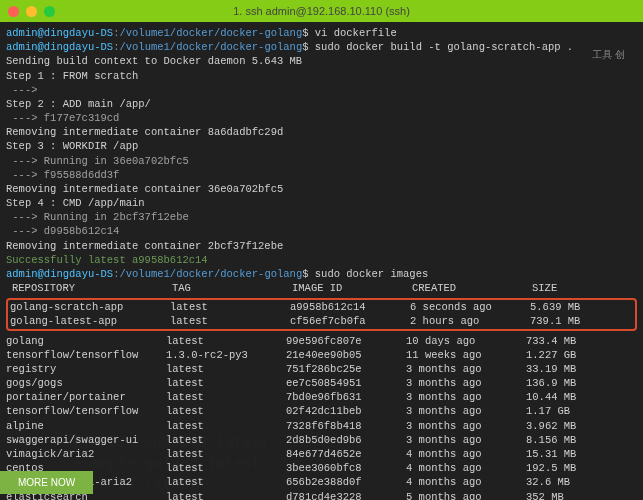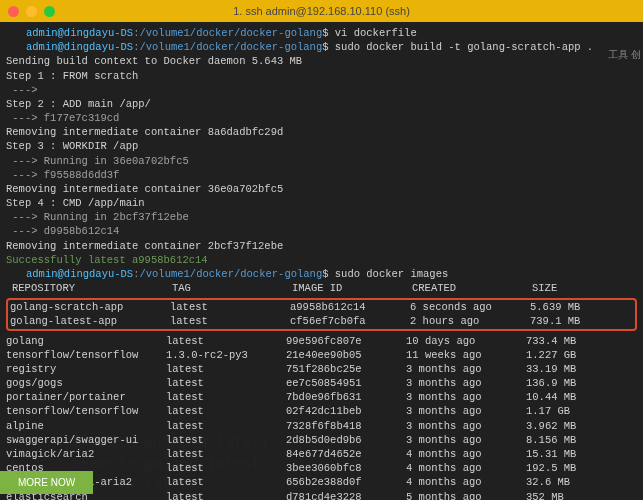--- a/index.html
+++ b/index.html
@@ -7,21 +7,21 @@
     font-family: Menlo, Monaco, "Courier New", monospace;
     font-size: 10.5px;
     background: #333;
     width: 643px;
     height: 500px;
     overflow: hidden;
     position: relative;
   }
   .window-chrome {
     height: 22px;
-    background: #eab308;
+    background: #84cc16;
     display: flex;
     align-items: center;
     padding: 0 8px;
     position: relative;
   }
   .traffic-lights { display: flex; gap: 7px; }
   .tl { width: 11px; height: 11px; border-radius: 50%; }
   .tl-red { background: #ff5f56; }
   .tl-yellow { background: #ffbd2e; }
   .tl-green { background: #27c93f; }
@@ -31,21 +31,21 @@
   }
   .terminal {
     background: rgba(30,30,30,0.92);
     color: #d0d0d0;
     padding: 4px 6px;
     line-height: 1.35;
     height: 478px;
     position: relative;
   }
   .line { white-space: pre; }
-  .user { color: #4fc1ff; margin-left: 20px; }
+  .user { color: #4fc1ff; }
   .at   { color: #4fc1ff; }
   .host { color: #4fc1ff; text-align: right; }
   .path { color: #569cd6; }
   .dollar { color: #d0d0d0; }
   .cmd { color: #d0d0d0; }
   .success { color: #6a9955; }
   .arrow { color: #a0a0a0; }
   .dim { color: #8a8a8a; }
   .header-row { color: #d0d0d0; margin-left: 6px; }
   .row { display: flex; }
@@ -73,21 +73,21 @@
     position: absolute;
     bottom: 6px; left: 0;
     background: #7cb342;
     color: #fff;
     font-family: -apple-system, sans-serif;
     font-size: 10px;
     padding: 5px 18px;
   }
   .faint-right {
     position: absolute;
-    top: 26px; right: 2px;
+    top: 26px; right: 18px;
     color: #888;
     font-family: -apple-system, sans-serif;
     font-size: 10px;
     text-align: right;
   }
 </style>
 </head>
 <body>
 
 <div class="window-chrome">

